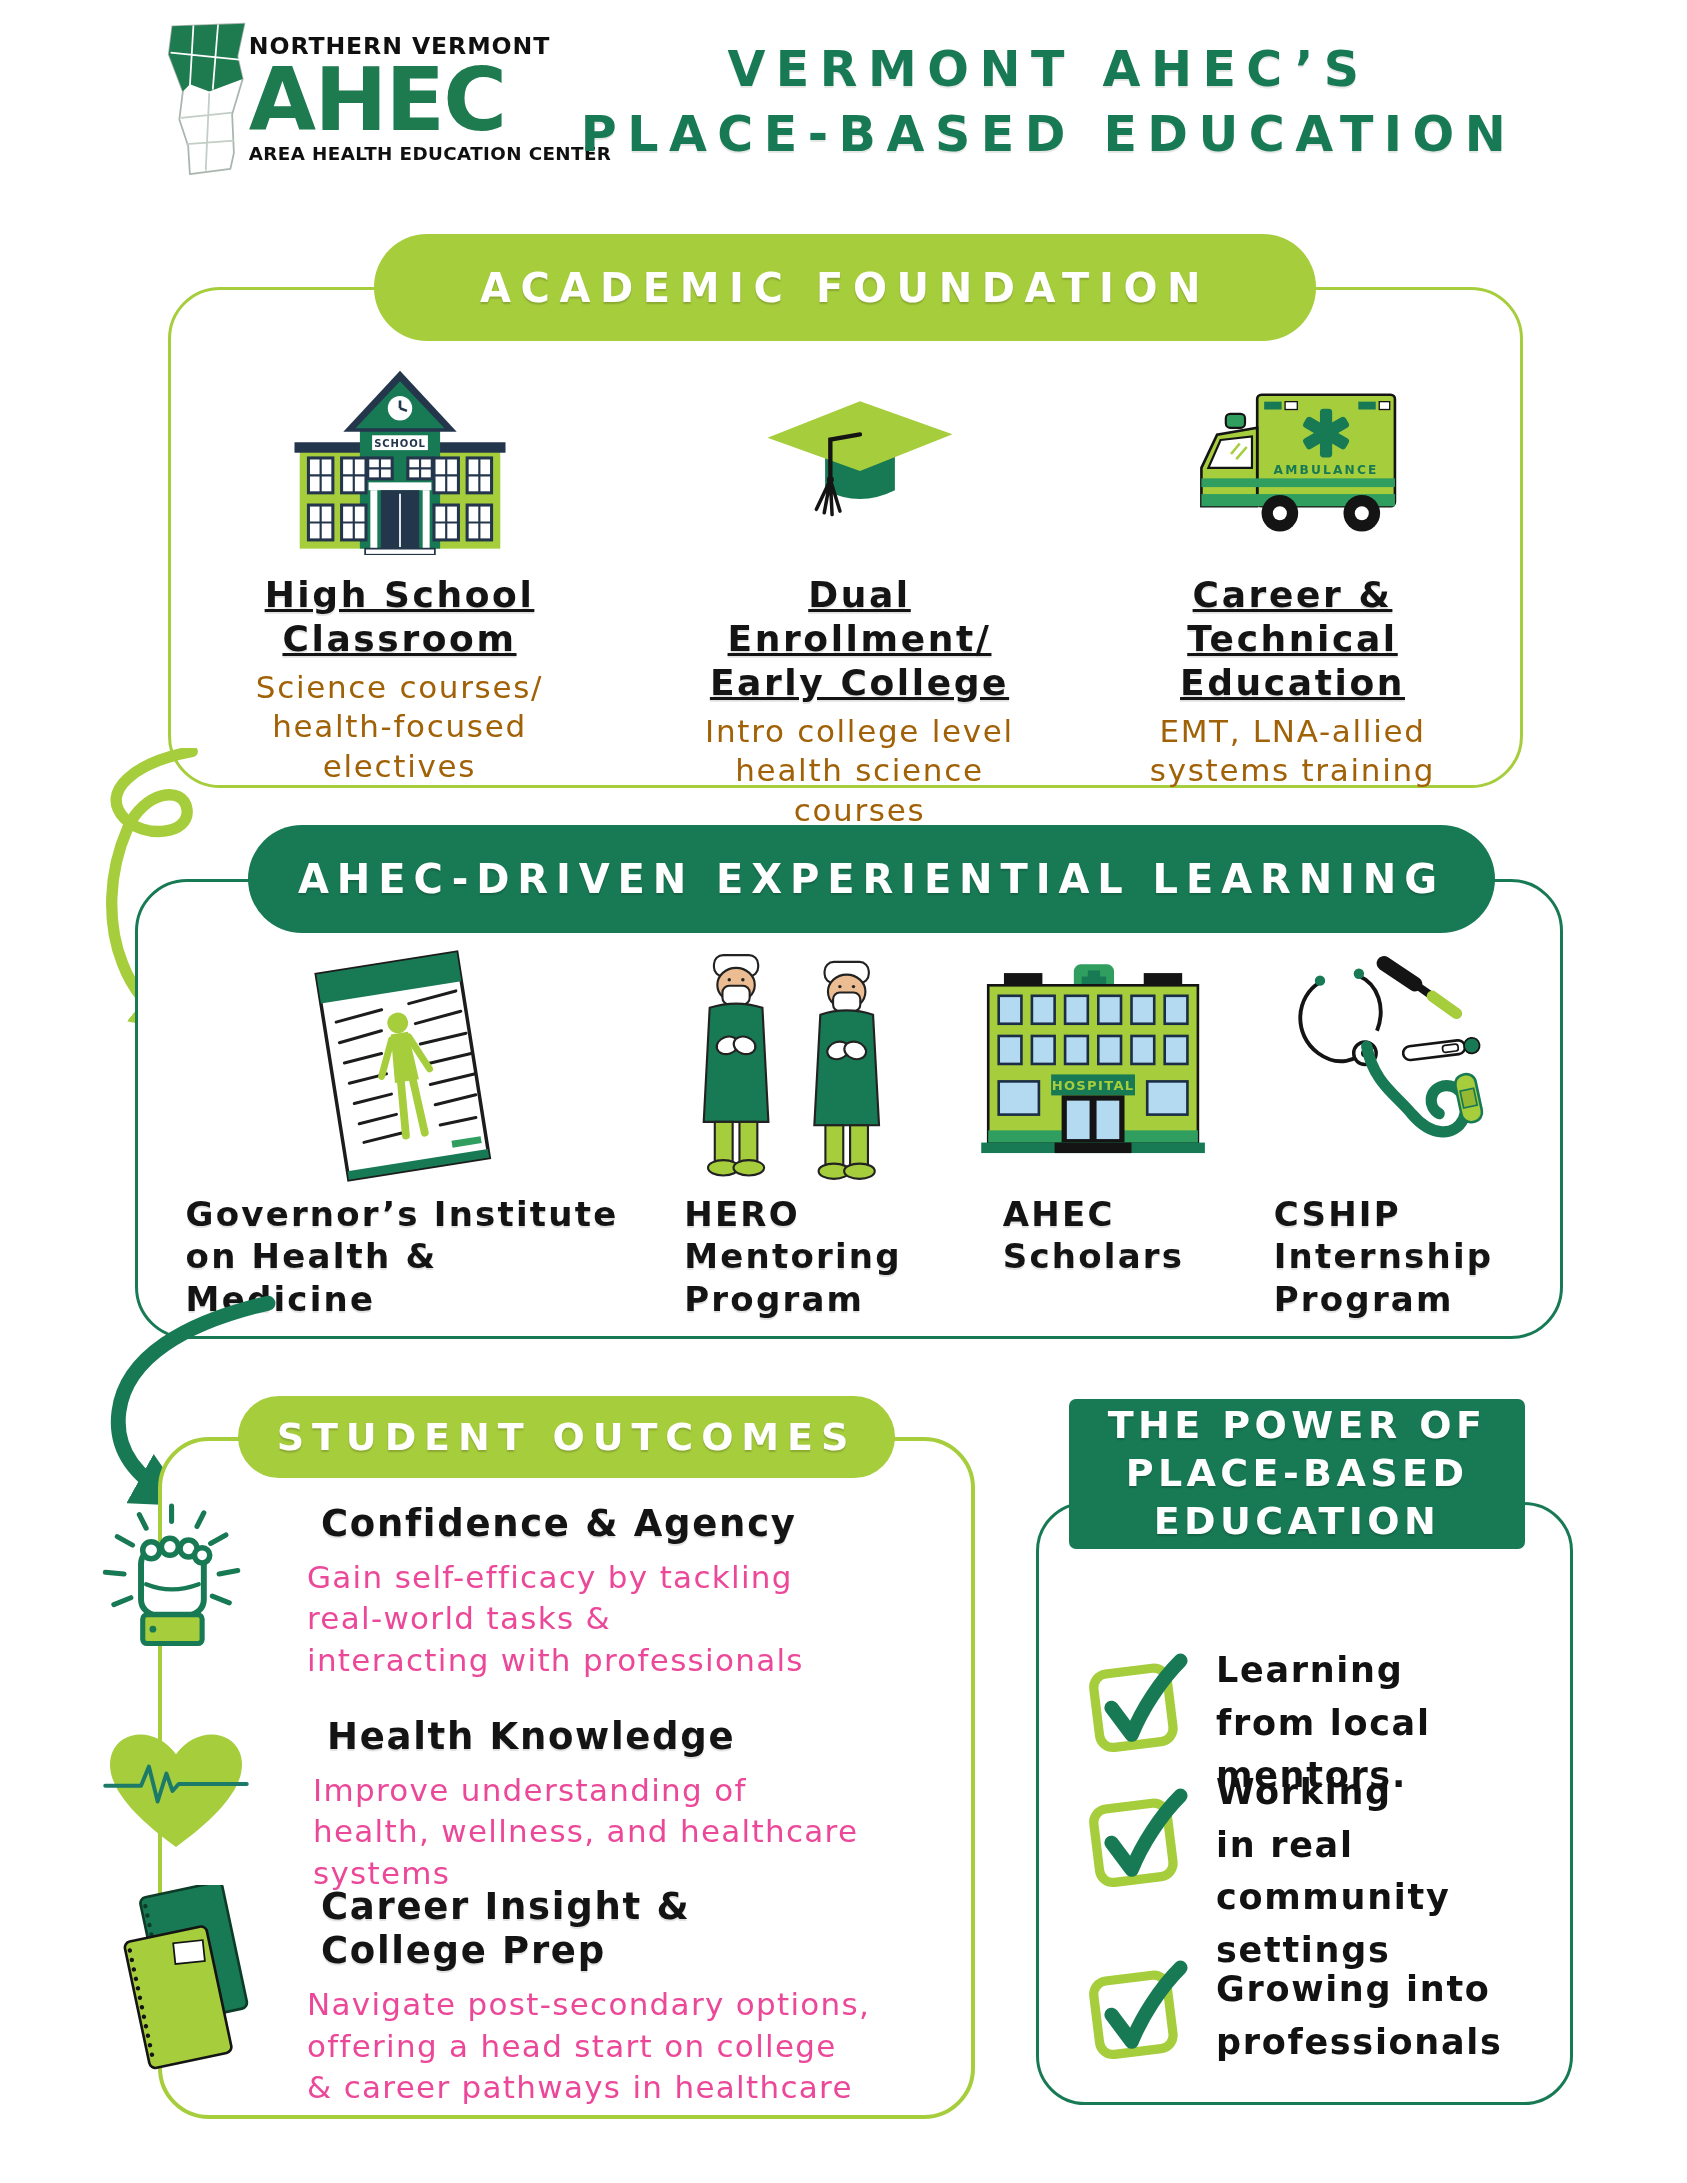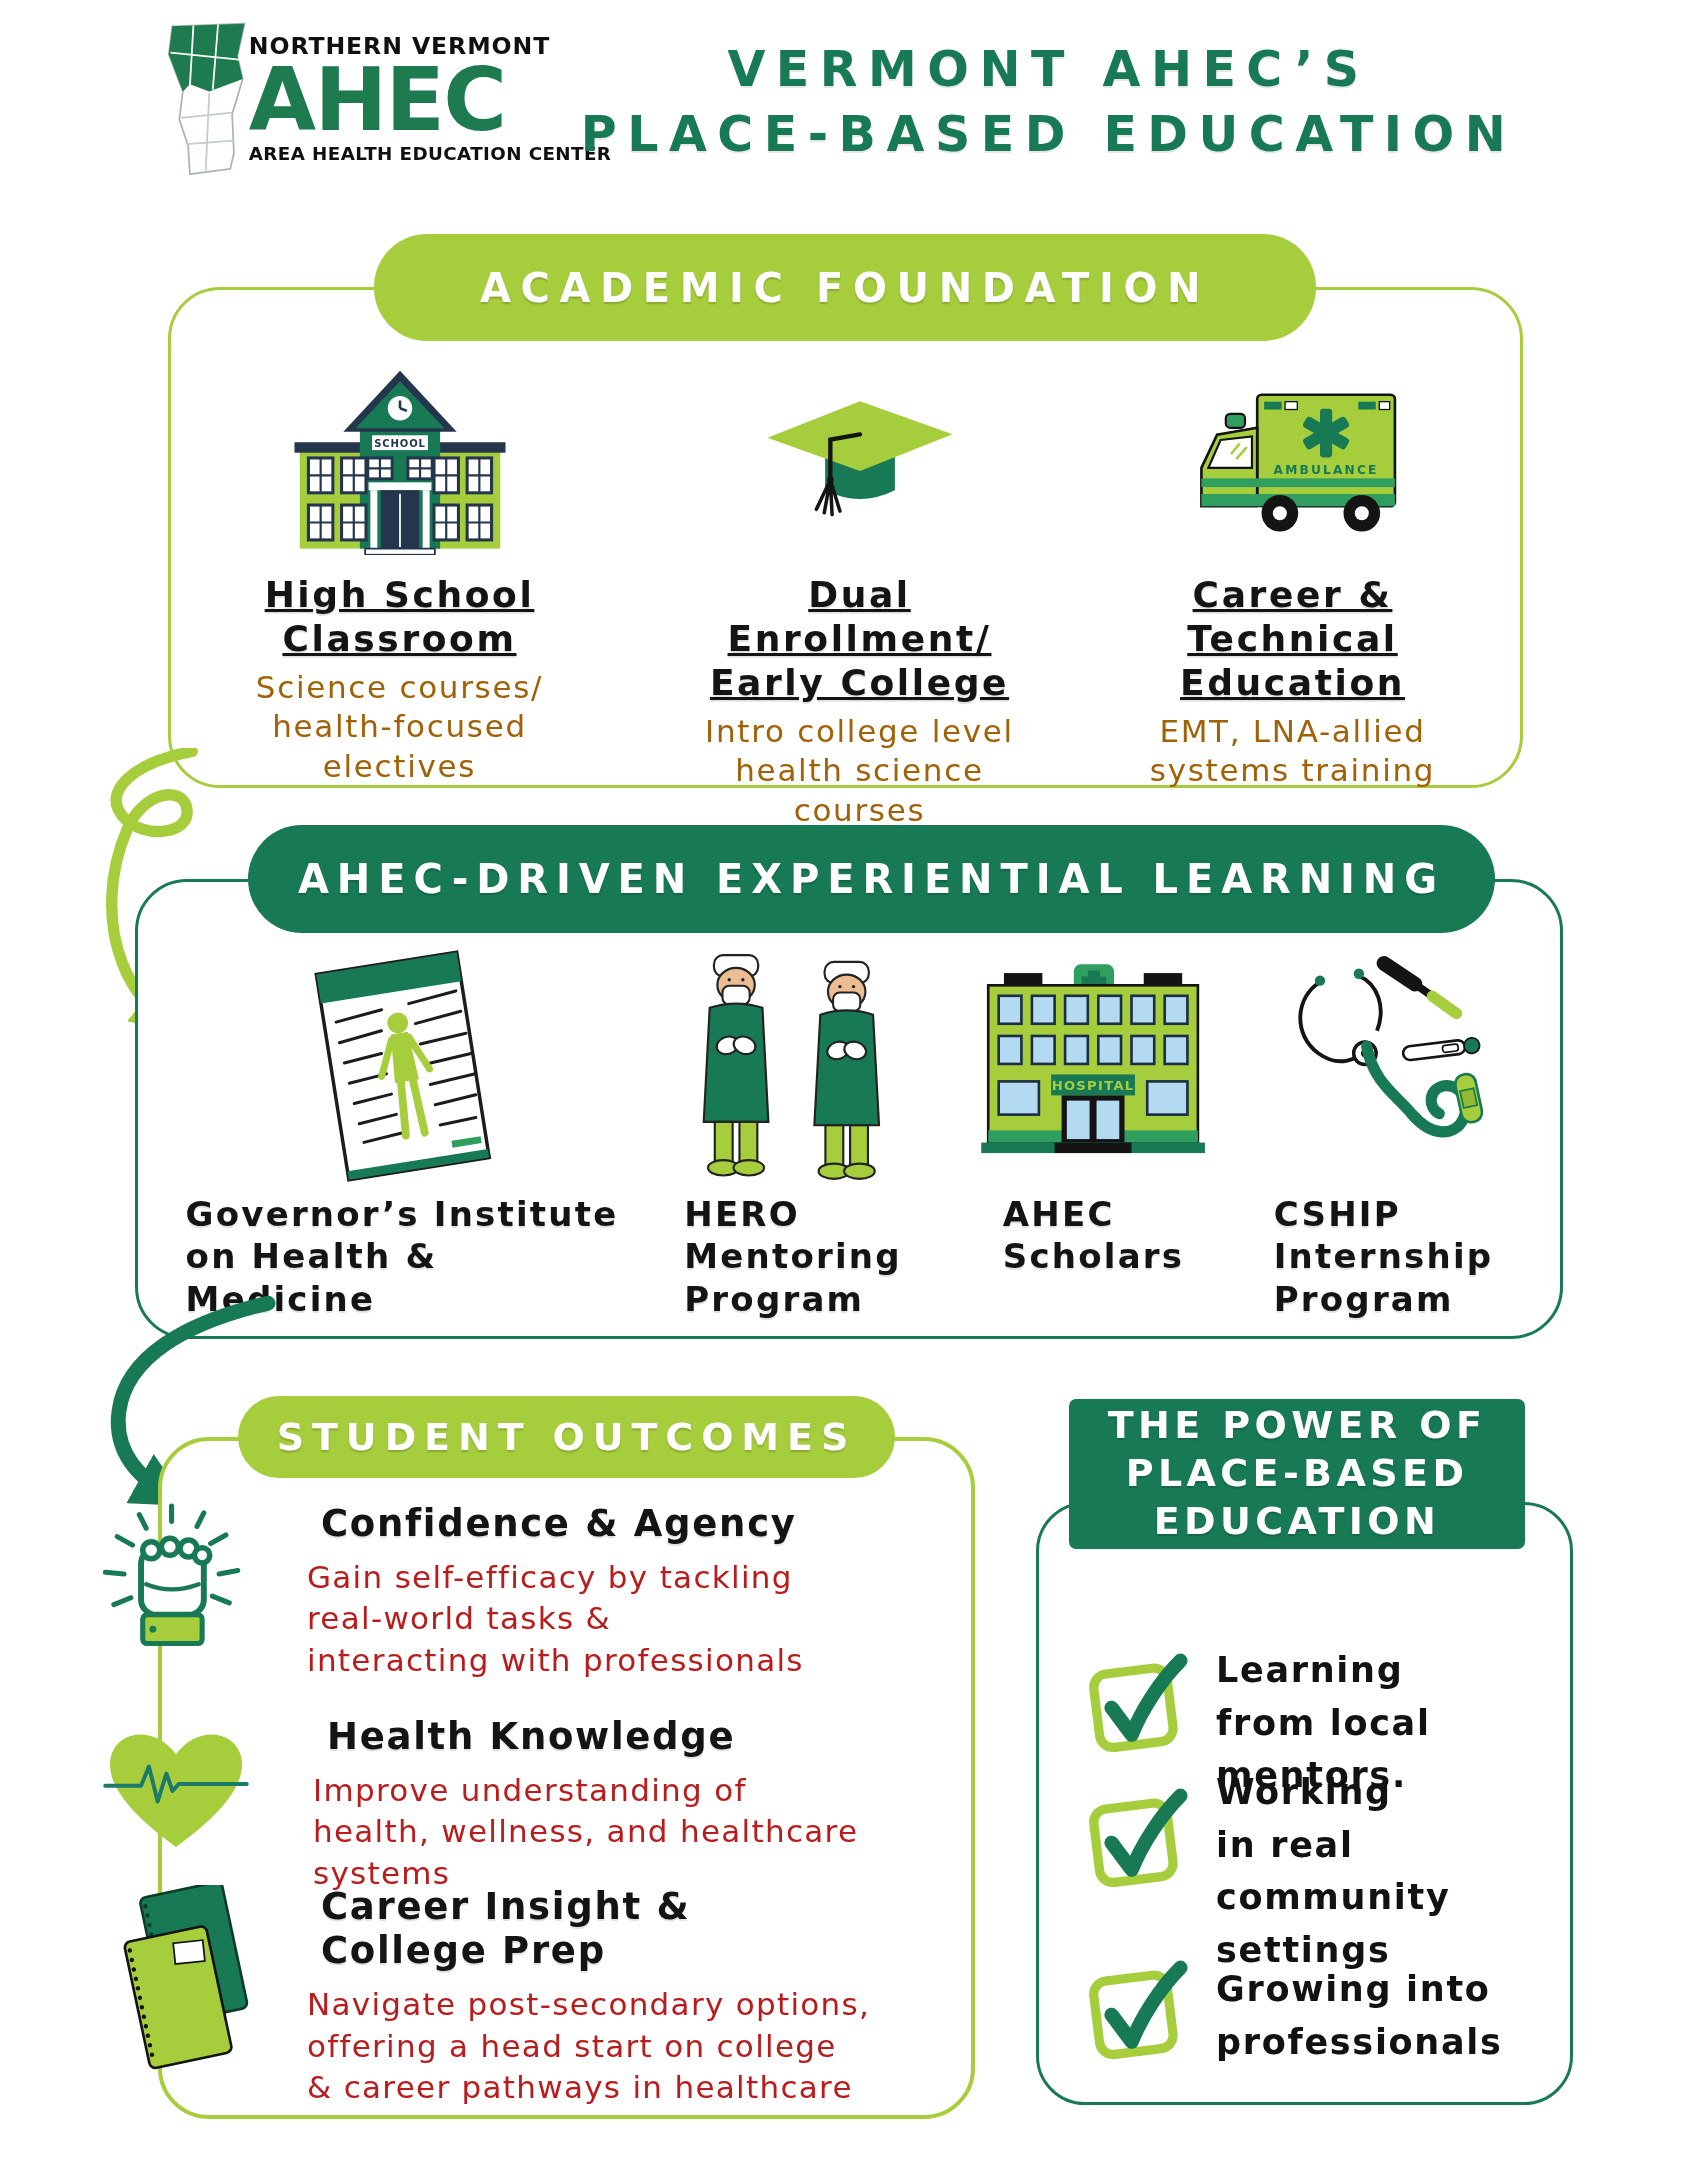--- a/index.html
+++ b/index.html
@@ -37,21 +37,21 @@
 
   
   .el-col{position:absolute;top:950px;display:flex;flex-direction:column;align-items:center;}
   .el-icon{height:234px;}
   .el-title{font-size:34px;font-weight:800;letter-spacing:2.2px;line-height:1.25;color:#141414;margin-top:8.7px;
             text-shadow:0 1.7px 0.9px rgba(0,0,0,.12);}
 
   
   .oc-head{font-size:37px;font-weight:800;letter-spacing:1.7px;line-height:1.2;color:#141414;padding-left:14px;
            text-shadow:0 1.7px 0.9px rgba(0,0,0,.12);}
-  .oc-body{font-size:31px;letter-spacing:1.3px;line-height:1.34;color:#b91c1c;margin-top:10.5px;}
+  .oc-body{font-size:31px;letter-spacing:1.3px;line-height:1.34;color:#ec4899;margin-top:10.5px;}
 
   
   .pw-header{position:absolute;left:1069px;top:1399px;width:456px;height:150px;background:#177a54;border-radius:7px;
              display:flex;align-items:center;justify-content:center;text-align:center;color:#fff;
              font-size:38px;font-weight:800;letter-spacing:4.4px;line-height:1.26;
              text-shadow:0 1.7px 1.7px rgba(0,0,0,.18);}
   .pw-text{font-size:35px;font-weight:700;letter-spacing:1.7px;line-height:1.5;color:#121212;}
 
   svg text{font-family:"DejaVu Sans","Liberation Sans",sans-serif;font-weight:bold;}
 </style>

